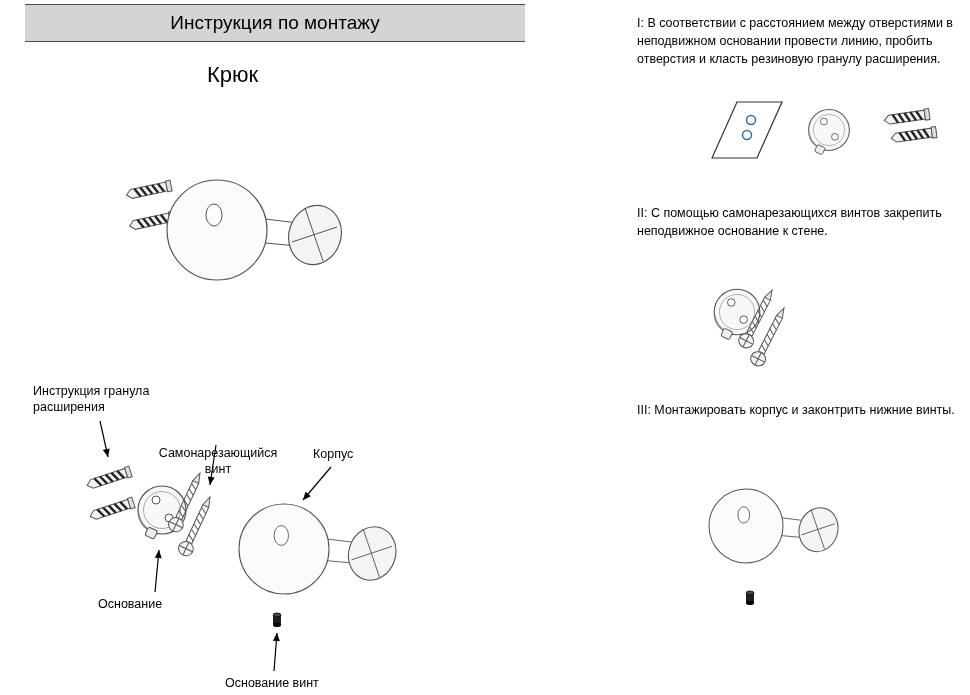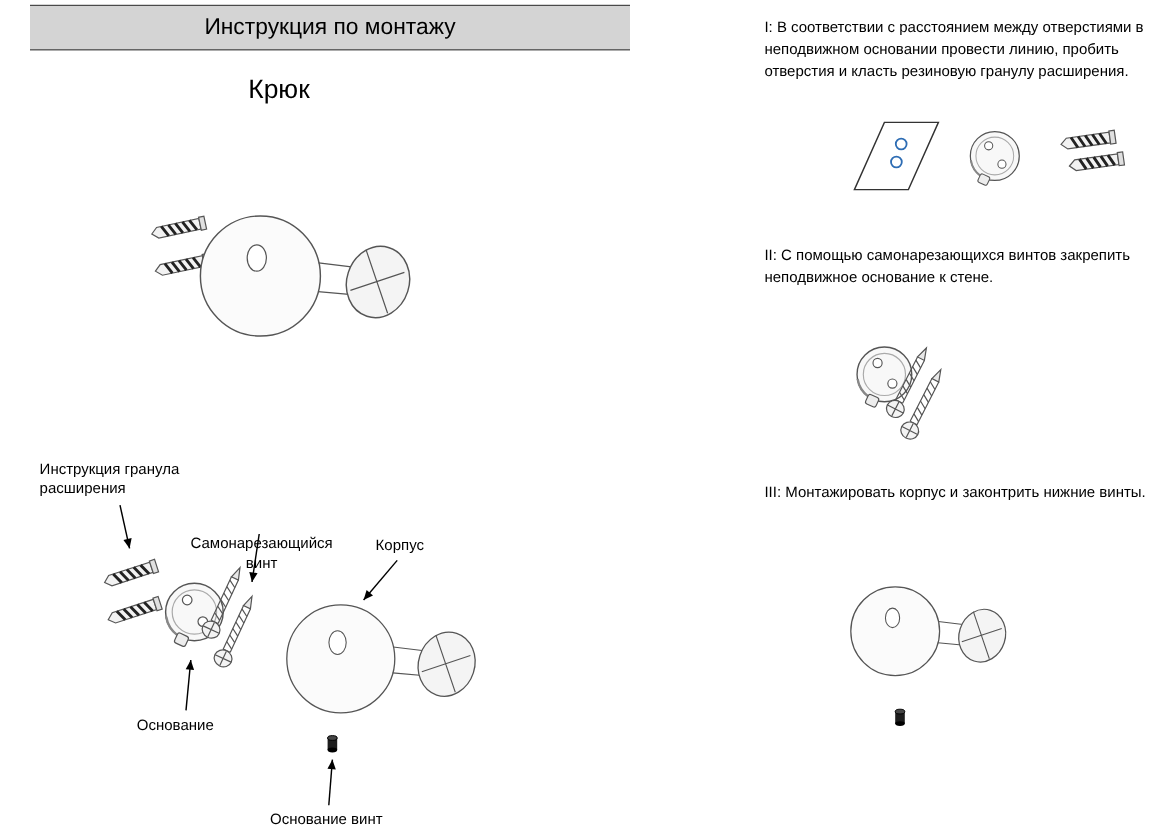--- a/index.html
+++ b/index.html
@@ -34,21 +34,21 @@
   .fig-step2     { left:695px; top:262px; }
   .fig-step3     { left:688px; top:470px; }
   .lbl {
     position:absolute;
     font-size:12.5px; line-height:16px;
     color:#000;
   }
   .lbl-granule { left:33px;  top:383px; width:128px; }
   .lbl-screw   { left:148px; top:405px; width:140px; text-align:center;margin-top:40px; }
   .lbl-body    { left:313px; top:446px; }
-  .lbl-base    { left:114px; top:596px; }
+  .lbl-base    { left:98px; top:596px; }
   .lbl-lock    { left:225px; top:675px; }
   .step-text {
     position:absolute; left:637px; width:330px;
     font-size:12.5px; line-height:18px;
   }
   .step1-text { top:14px; }
   .step2-text { top:204px; }
   .step3-text { top:401px; width:335px; }
 </style>
 </head>

